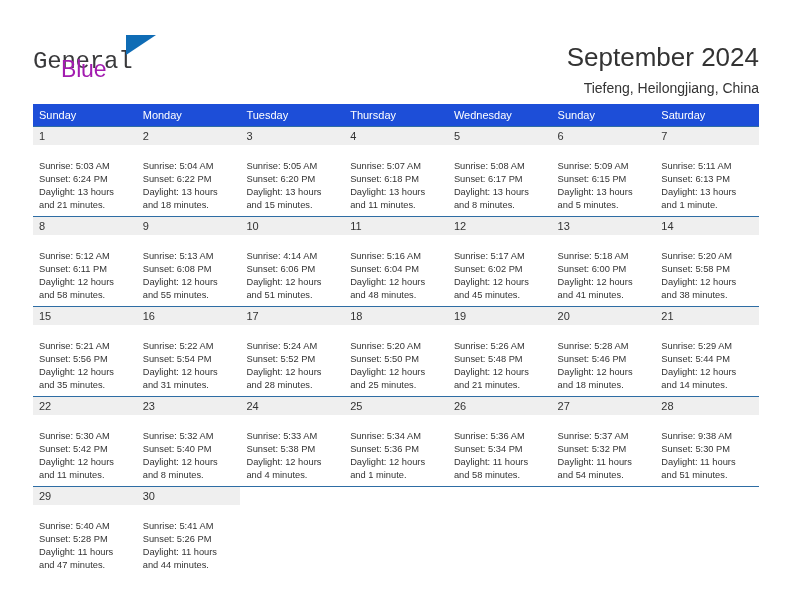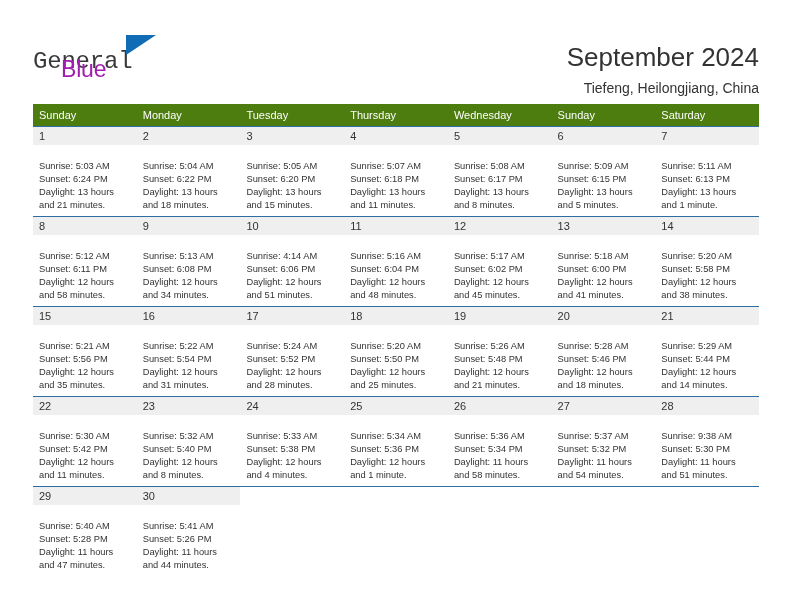--- a/index.html
+++ b/index.html
@@ -87,21 +87,21 @@
 
   
   .calendar {
     position: absolute;
     left: 33px;
     top: 104px;
     width: 726px;
   }
   .weekdays {
     display: flex;
-    background: #4d7c0f;
+    background: #1d4ed8;
     height: 22px;
   }
   .weekday {
     flex: 1 1 0;
     font-size: 11px;
     color: #ffffff;
     line-height: 22px;
     padding-left: 6px;
     box-sizing: border-box;
   }
@@ -250,21 +250,21 @@
             <div>Daylight: 12 hours</div>
             <div>and 58 minutes.</div>
           </div>
         </div>
       <div class="day">
           <div class="day-num-band">9</div>
           <div class="day-info">
             <div>Sunrise: 5:13 AM</div>
             <div>Sunset: 6:08 PM</div>
             <div>Daylight: 12 hours</div>
-            <div>and 34 minutes.</div>
+            <div>and 55 minutes.</div>
           </div>
         </div>
       <div class="day">
           <div class="day-num-band">10</div>
           <div class="day-info">
             <div>Sunrise: 4:14 AM</div>
             <div>Sunset: 6:06 PM</div>
             <div>Daylight: 12 hours</div>
             <div>and 51 minutes.</div>
           </div>

